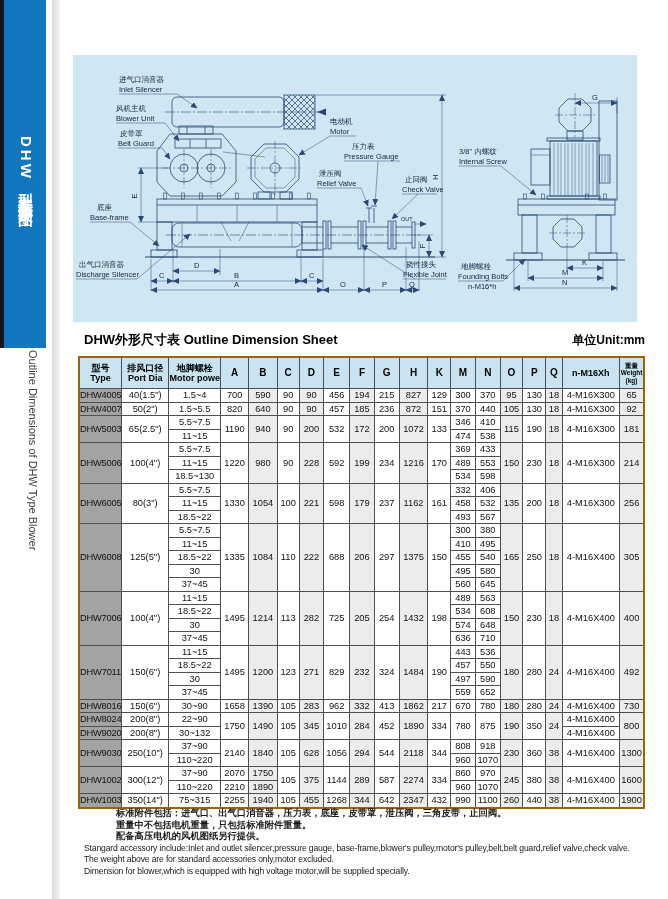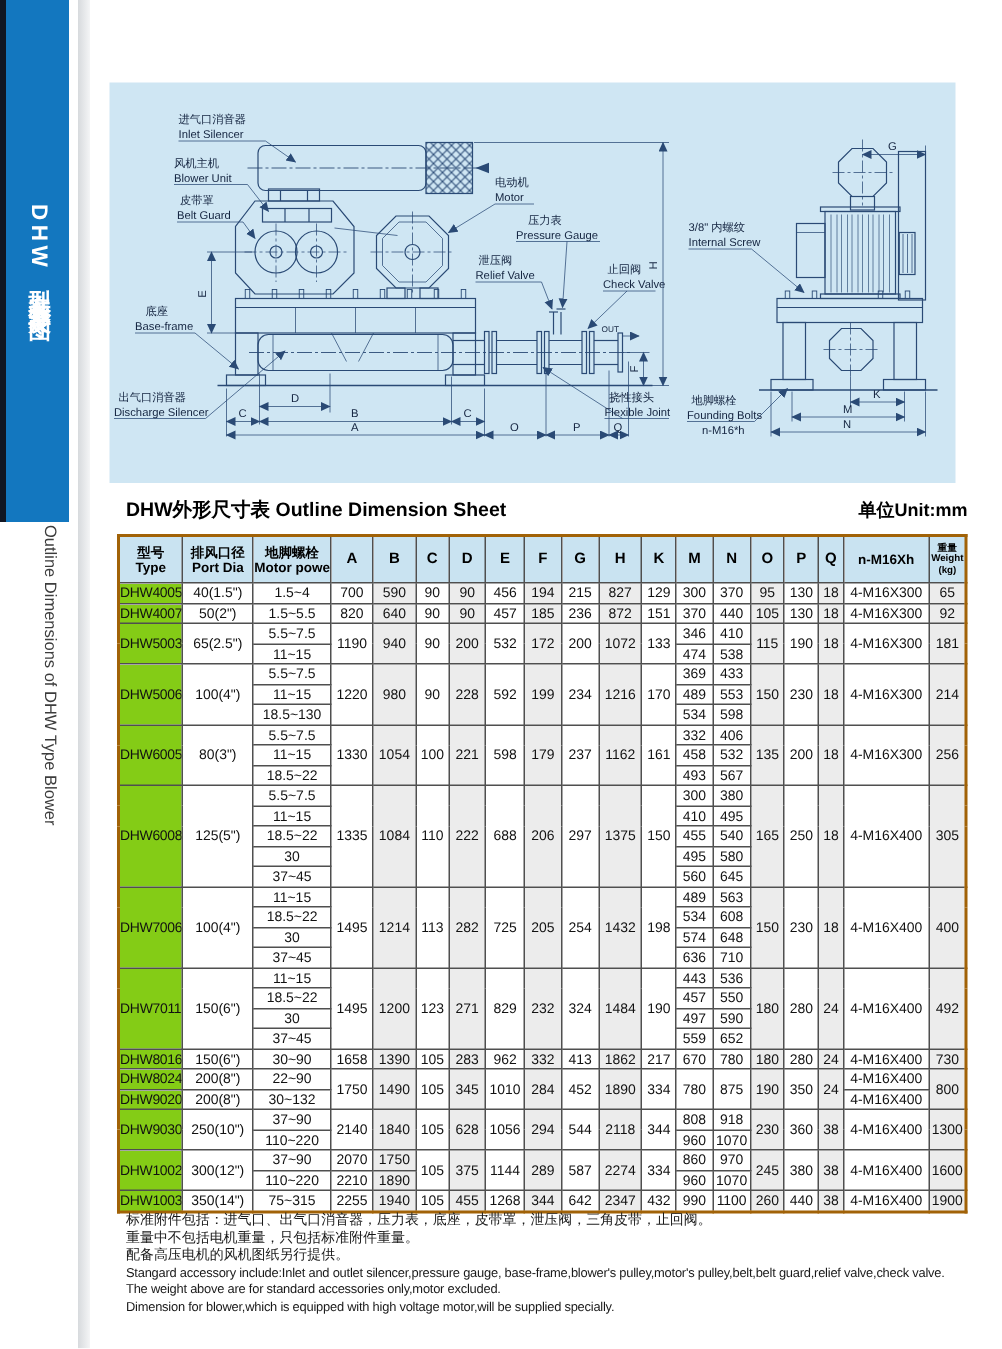--- a/index.html
+++ b/index.html
@@ -30,26 +30,26 @@
   table.dims{position:absolute;left:78px;top:356px;width:567px;border-collapse:collapse;
         table-layout:fixed;}
   table.dims th,table.dims td{border:1px solid #4f4f4f;text-align:center;padding:0;
         overflow:hidden;white-space:nowrap;}
   table.dims{border:2px solid #a16207;}
   table.dims thead th{background:#c9e3f1;font-size:9px;font-weight:bold;line-height:10.5px;
         height:30px;}
   table.dims thead th.dimhead{font-size:10px;}
   table.dims thead .wt{font-size:6.5px;line-height:7.5px;}
   table.dims td{height:12px;line-height:12.5px;font-size:9.3px;color:#111;}
-  td.c-model{background:#84cc16;font-size:8.4px;letter-spacing:-0.2px;}
+  td.c-model{background:#a3a3a3;font-size:8.4px;letter-spacing:-0.2px;}
   td.c-shade{background:#ececec;}
   
   .notes{position:absolute;left:84px;top:808px;width:578px;color:#191919;}
   .notes div{font-size:8.6px;line-height:11.6px;white-space:nowrap;letter-spacing:-0.15px;}
-  .notes div.zh{font-weight:normal;font-size:9.3px;letter-spacing:0;}
+  .notes div.zh{font-weight:bold;font-size:9.3px;letter-spacing:0;margin-left:32px;}
 </style>
 </head>
 <body>
 
 <div class="page">
 
   <div class="edge-strip"></div>
   <div class="side-band">
     <span>DHW型安装外形尺寸图</span>
   </div>

